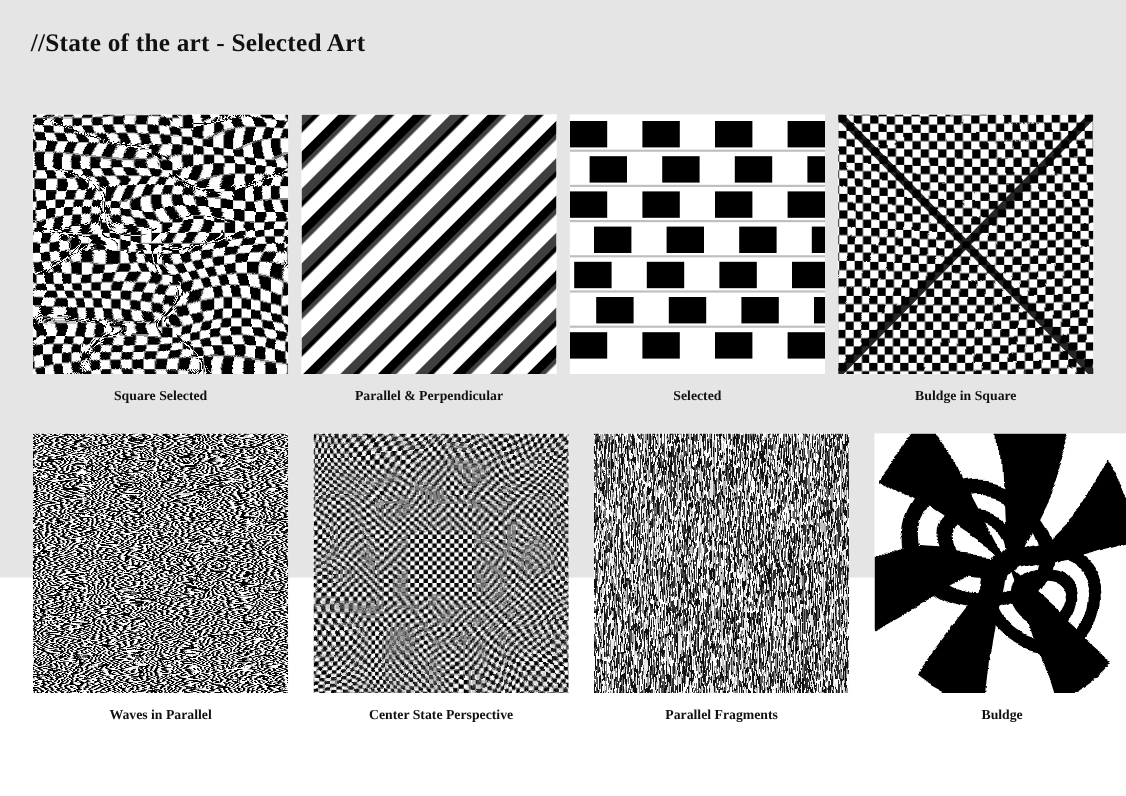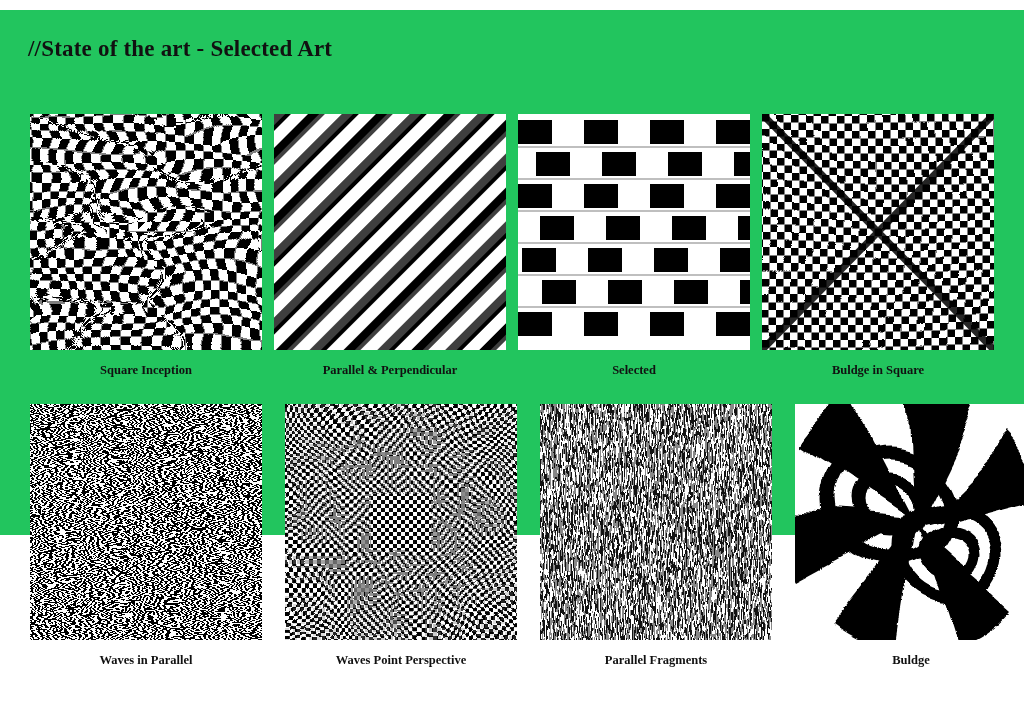--- a/index.html
+++ b/index.html
@@ -10,24 +10,24 @@
   body {
     width: 1024px;
     height: 724px;
     font-family: "Liberation Serif", serif;
     color: #111111;
     overflow: hidden;
     position: relative;
   }
   .page {
     position: absolute;
-    left: 0; top: 10px;
+    left: 0; top: 0;
     width: 1024px;
     height: 525px;
-    background: #22c55e;
+    background: #e5e5e5;
   }
   .page-title {
     position: absolute;
     left: 28px;
     top: 26px;
     font-family: "Liberation Serif", serif;
     font-size: 23px;
     font-weight: bold;
     letter-spacing: 0.2px;
     color: #111111;
@@ -94,21 +94,21 @@
                 <rect width="9.5" height="9.5" fill="#000000"></rect>
                 <rect x="9.5" y="9.5" width="9.5" height="9.5" fill="#000000"></rect>
               </pattern>
             </defs>
             <rect width="232" height="236" fill="#ffffff"></rect>
             <g filter="url(#wavyA)">
               <rect x="-30" y="-30" width="292" height="296" fill="url(#checkA)"></rect>
             </g>
           </svg>
         </div>
-        <div class="caption">Square Inception</div>
+        <div class="caption">Square Selected</div>
       </div>
 
       <div class="cell">
         <div class="art">
           <svg width="232" height="236" viewBox="0 0 232 236" xmlns="http://www.w3.org/2000/svg">
             <defs>
               <pattern id="diagStripe" width="24" height="24" patternUnits="userSpaceOnUse" patternTransform="rotate(-45)">
                 <rect width="24" height="24" fill="#ffffff"></rect>
                 <rect width="24" height="12" fill="#000000"></rect>
               </pattern>
@@ -263,21 +263,21 @@
               <rect x="-30" y="-30" width="292" height="296" fill="url(#checkC)"></rect>
             </g>
             <g mask="url(#radM)">
               <rect width="232" height="236" fill="url(#checkC)" opacity="0.75"></rect>
             </g>
             <g opacity="0.9">
               <rect x="86" y="90" width="60" height="56" fill="url(#checkC)"></rect>
             </g>
           </svg>
         </div>
-        <div class="caption">Waves Point Perspective</div>
+        <div class="caption">Center State Perspective</div>
       </div>
 
       <div class="cell">
         <div class="art">
           <svg width="232" height="236" viewBox="0 0 232 236" xmlns="http://www.w3.org/2000/svg">
             <defs>
               <pattern id="fineV" width="3" height="236" patternUnits="userSpaceOnUse">
                 <rect width="3" height="236" fill="#ffffff"></rect>
                 <rect width="1.5" height="236" fill="#000000"></rect>
               </pattern>

